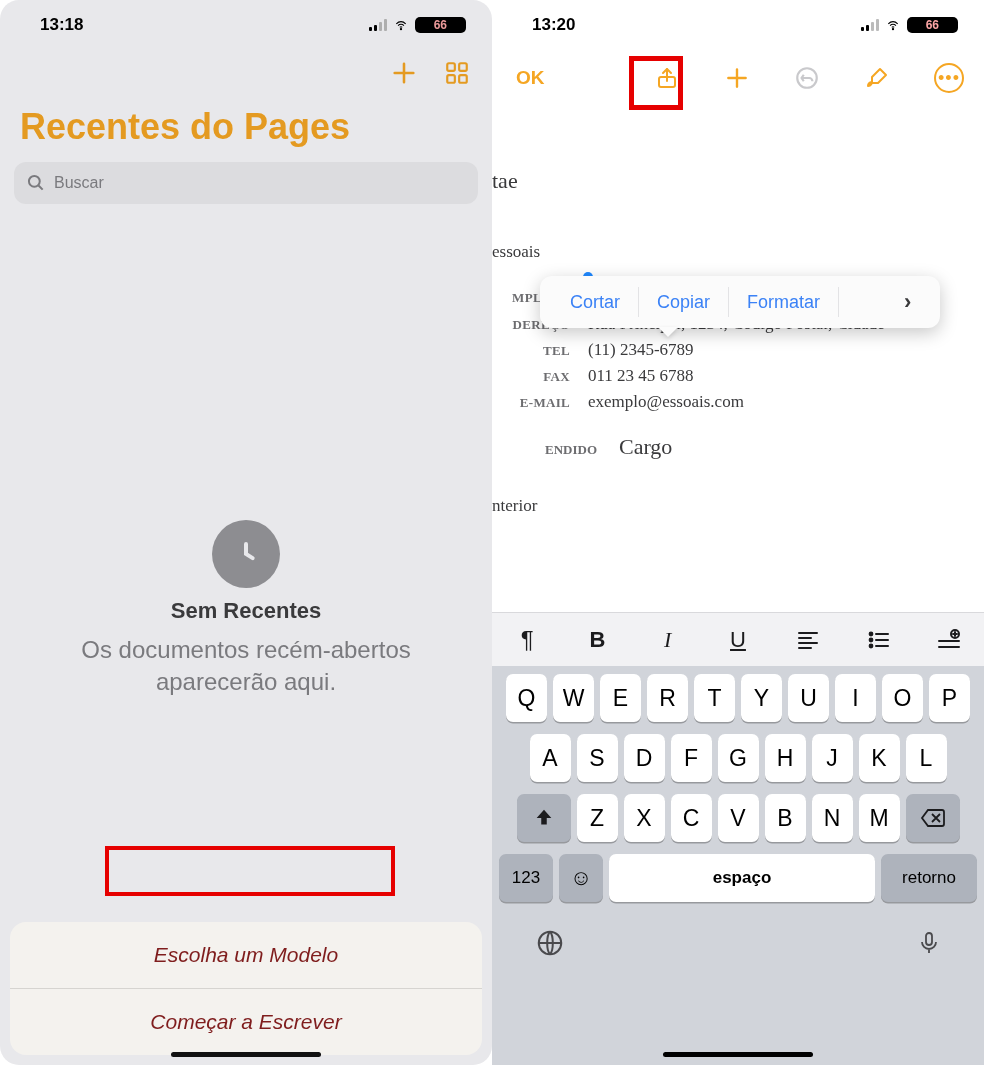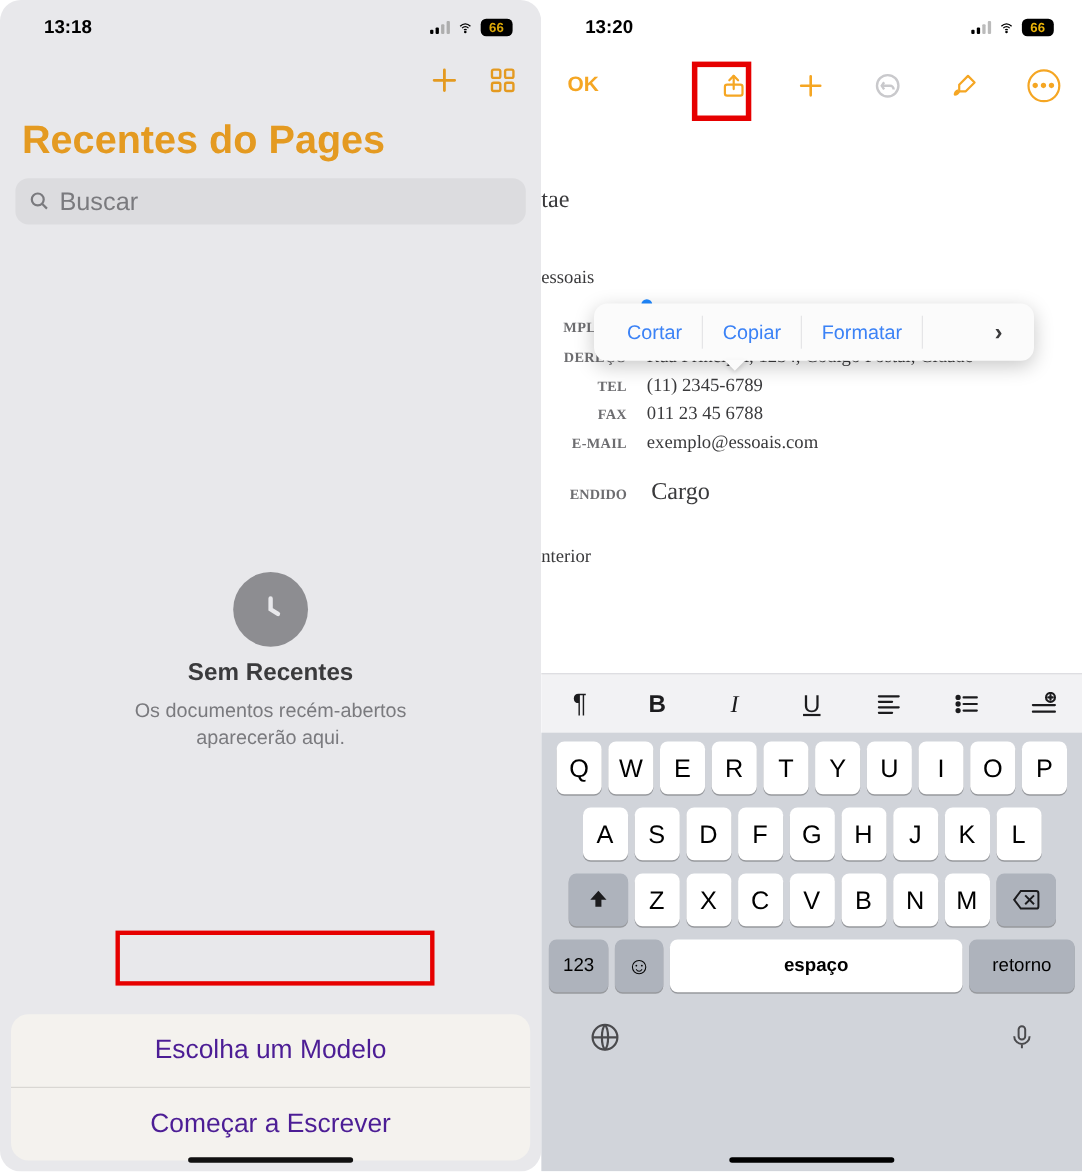--- a/index.html
+++ b/index.html
@@ -22,42 +22,42 @@
   }
   .status-bar.dimmed { filter: brightness(0.93); }
   .status-right { display: flex; align-items: center; gap: 5px; }
   .signal { display: flex; align-items: flex-end; gap: 2px; height: 12px; }
   .signal span { width: 3px; background: #000; border-radius: 1px; }
   .signal .b1 { height: 4px; } .signal .b2 { height: 6px; }
   .signal .b3 { height: 9px; } .signal .b4 { height: 12px; }
   .signal.low .b1,.signal.low .b2 { background:#000 }
   .signal.low .b3,.signal.low .b4 { background:#bbb }
   .wifi { width:18px; height:14px; }
-  .batt { display:flex; align-items:center; background:#000; color:#eab308; border-radius:5px; padding:1px 8px; font-size:12px; font-weight:700;}
+  .batt { display:flex; align-items:center; background:#000; color:#fca5a5; border-radius:5px; padding:1px 19px; font-size:12px; font-weight:700;}
 
   
   .left-toolbar { height: 50px; display:flex; justify-content:flex-end; align-items:center; padding-right:22px; gap:26px; filter: brightness(0.93);}
   .left-toolbar svg { stroke:#f5a623; }
 
   .recents-title { font-size: 36px; font-weight: 700; color:#f5a623; padding: 6px 20px 14px; filter: brightness(0.93);}
 
   .search-field {
     margin: 0 14px; height: 42px; background:#dcdcdf; border-radius:12px;
-    display:flex; align-items:center; padding:0 12px; gap:8px; color:#7a7a7e; font-size:23px;
+    display:flex; align-items:center; padding:0 12px; gap:8px; color:#7a7a7e; font-size:16px;
   }
   .search-field svg { stroke:#7a7a7e; }
 
   .empty-state { position:absolute; left:0; right:0; top:520px; display:flex; flex-direction:column; align-items:center; gap:10px; color:#5b5b60;}
   .clock-circle { width:68px; height:68px; border-radius:50%; background:#8d8d91; display:flex; align-items:center; justify-content:center;}
   .empty-title { font-size:22px; font-weight:600; color:#3a3a3c;}
-  .empty-sub { font-size:18px; color:#7a7a7e; text-align:center; line-height:1.35;}
+  .empty-sub { font-size:24px; color:#7a7a7e; text-align:center; line-height:1.35;}
 
   .action-sheet { position:absolute; left:10px; right:10px; bottom:10px; display:flex; flex-direction:column; gap:10px;}
   .sheet-block { background:#f4f2ee; border-radius:16px; overflow:hidden;}
-  .sheet-btn { height:66px; display:flex; align-items:center; justify-content:center; font-size:24px; color:#4c1d95; background:transparent;}
+  .sheet-btn { height:66px; display:flex; align-items:center; justify-content:center; font-size:21px; color:#7f1d1d; background:transparent;font-style:italic;}
   .sheet-sep { height:1px; background:#d6d4d0;}
   .sheet-cancel { background:#fff; border-radius:16px;}
   .sheet-cancel .sheet-btn { font-weight:600; }
   .red-box-1 { position:absolute; left:105px; top:846px; width:290px; height:50px; border:4px solid #e60000; pointer-events:none;}
 
   
   .right-toolbar { height:56px; display:flex; align-items:center; padding:0 20px; gap:0; justify-content:space-between;}
   .right-toolbar .ok { color:#f5a623; font-size:19px; font-weight:600; padding-left:4px;}
   .tb-icons { display:flex; align-items:center; gap:44px;}
   .tb-icons .icon { width:26px; height:26px; display:flex; align-items:center; justify-content:center;}
@@ -68,21 +68,21 @@
 
   .red-box-2 { position:absolute; left:137px; top:56px; width:54px; height:54px; border:5px solid #e60000; pointer-events:none;}
 
   .doc-body { padding: 92px 0 0 0; font-size:16px; color:#3a3a3c; position:relative;font-family:Liberation Serif, serif;}
   .partial { color:#3a3a3c; }
   .partial.tae { font-size:22px; padding-left:0; margin-top:-30px; margin-bottom:48px;}
 
   .details { display:grid; grid-template-columns:78px 1fr; column-gap:18px; row-gap:6px; font-size:16px; align-items:baseline; margin-top:20px; margin-bottom:22px;}
   .details .lbl { text-align:right; color:#6d6d70; font-size:13px; font-weight:700; letter-spacing:0.3px;}
   .details .val { color:#3a3a3c; font-size:17px;}
-  .cargo-label { font-size:13px; font-weight:700; color:#6d6d70; text-align:right; width:78px; display:inline-block;}
+  .cargo-label { font-size:13px; font-weight:700; color:#6d6d70; text-align:right; width:78px; display:inline-block;margin-left:27px;}
   .cargo-val { font-size:22px; margin-left:18px;}
   .gap { height:28px;}
   .nterior { font-size:17px; padding-left:0; margin-top:8px;}
 
   
   .selwrap { position:relative; display:inline-block;}
   .selwrap .caret { position:absolute; width:2px; background:#1f88ff;}
   .selwrap .caret.l { left:-1px; top:-2px; height:26px;}
   .selwrap .caret.r { right:-1px; top:0; height:26px;}
   .selwrap .dot { position:absolute; width:10px; height:10px; background:#1f88ff; border-radius:50%;}

